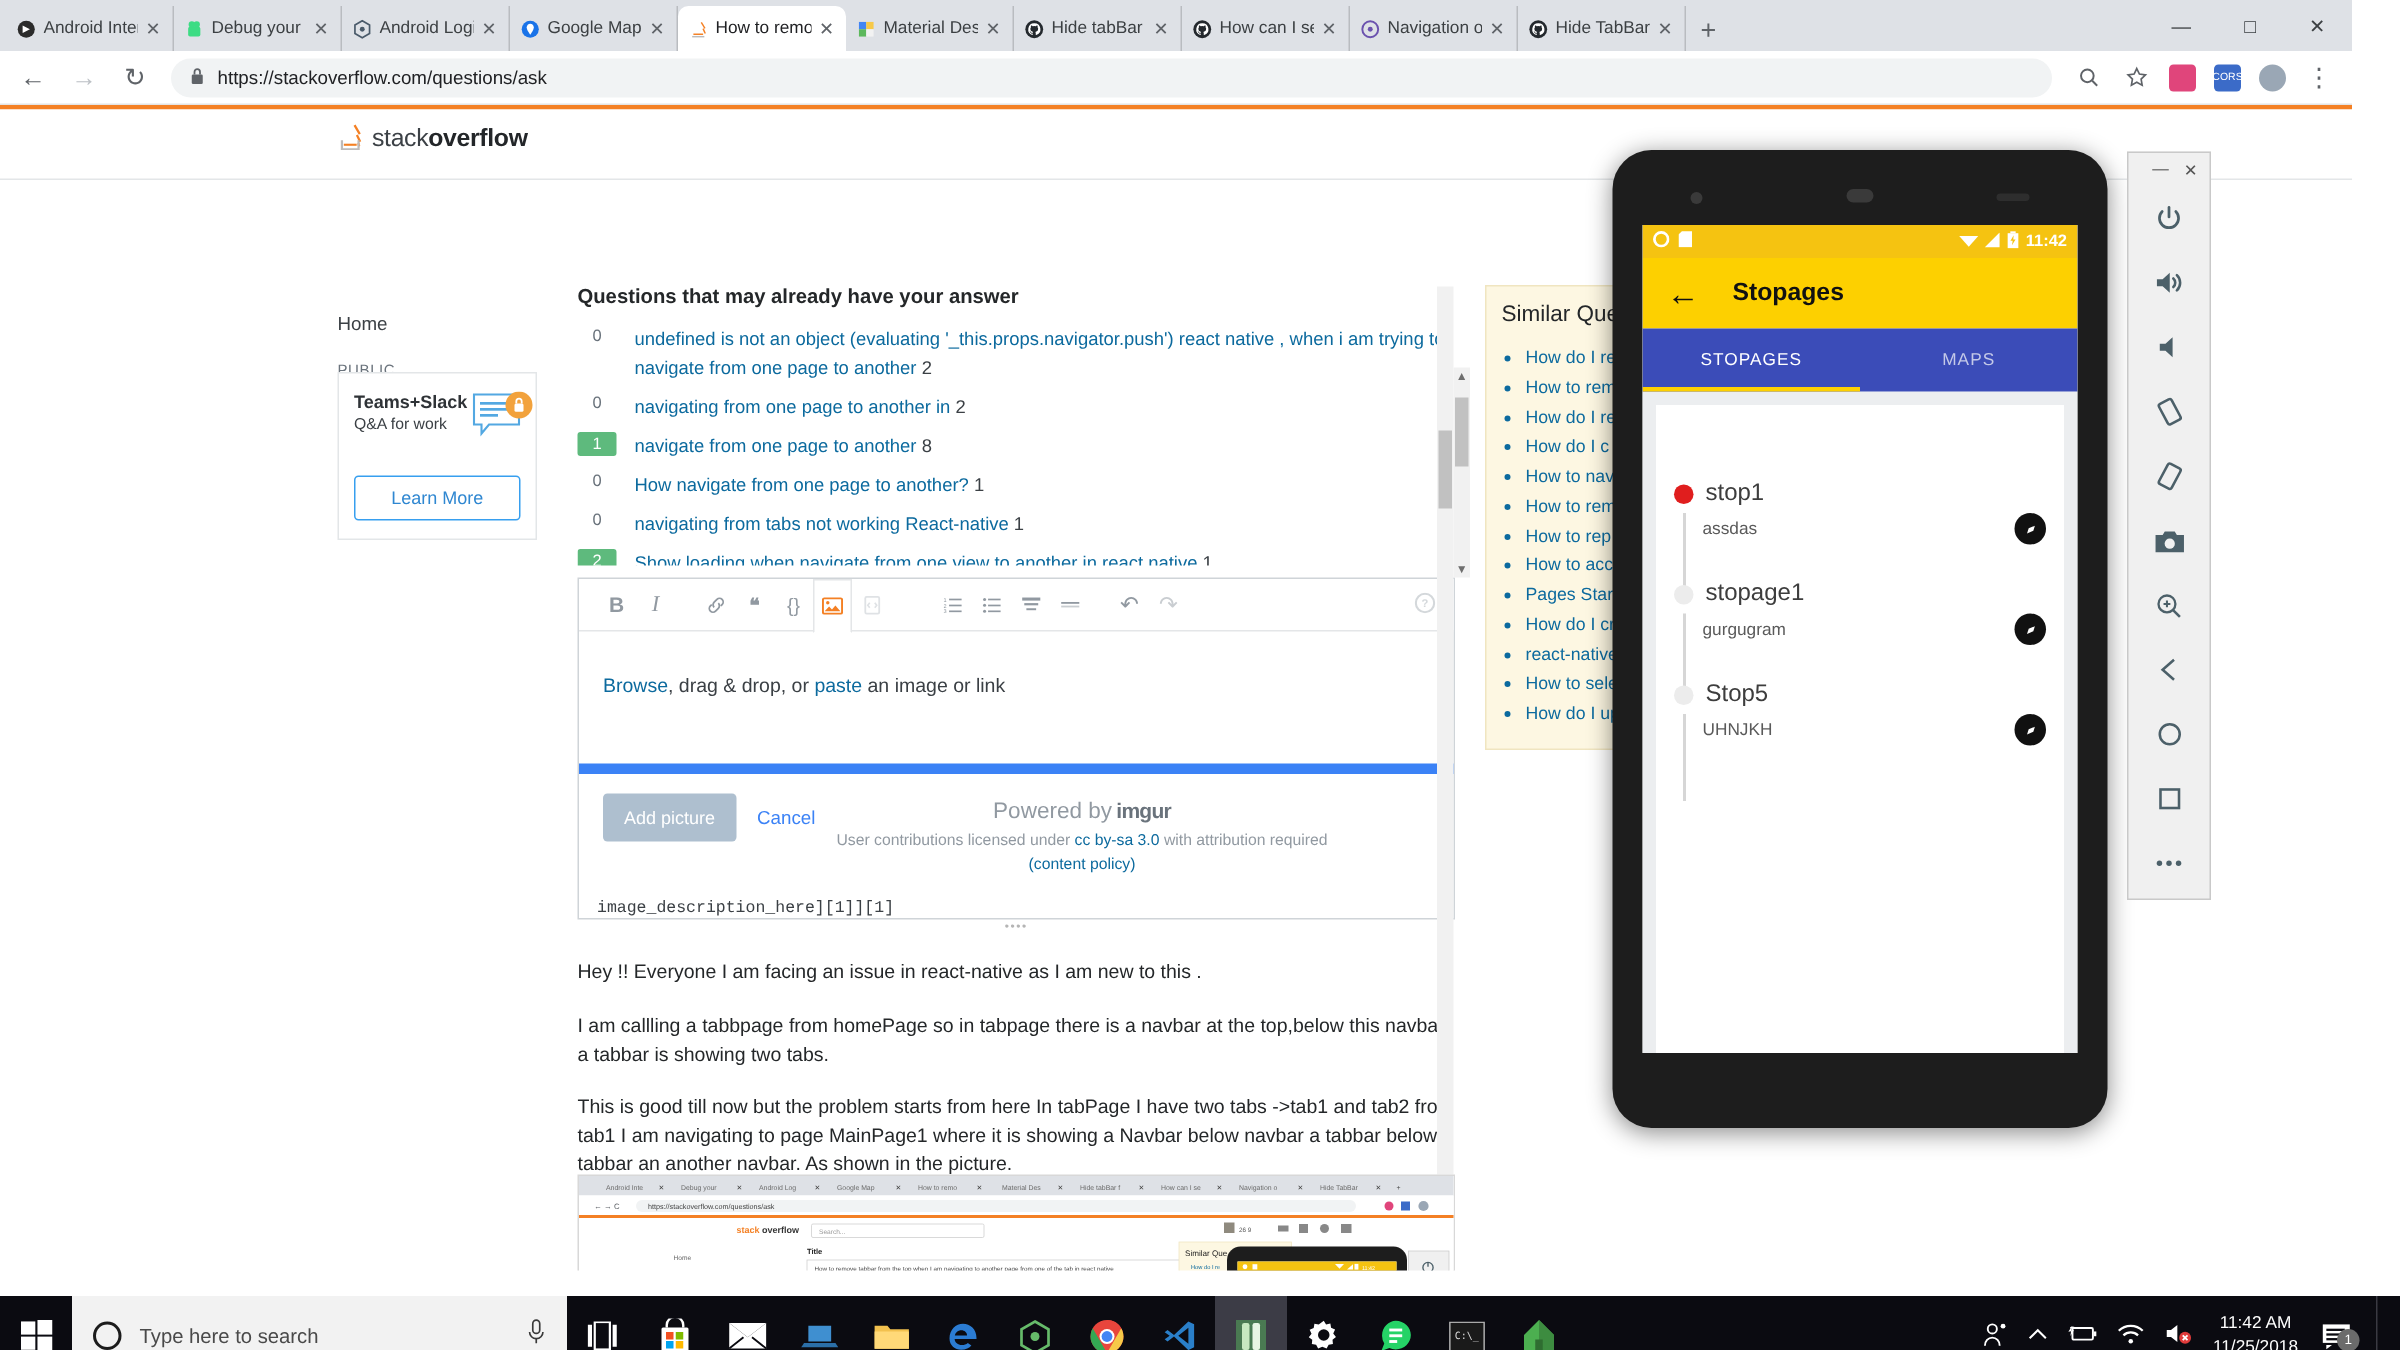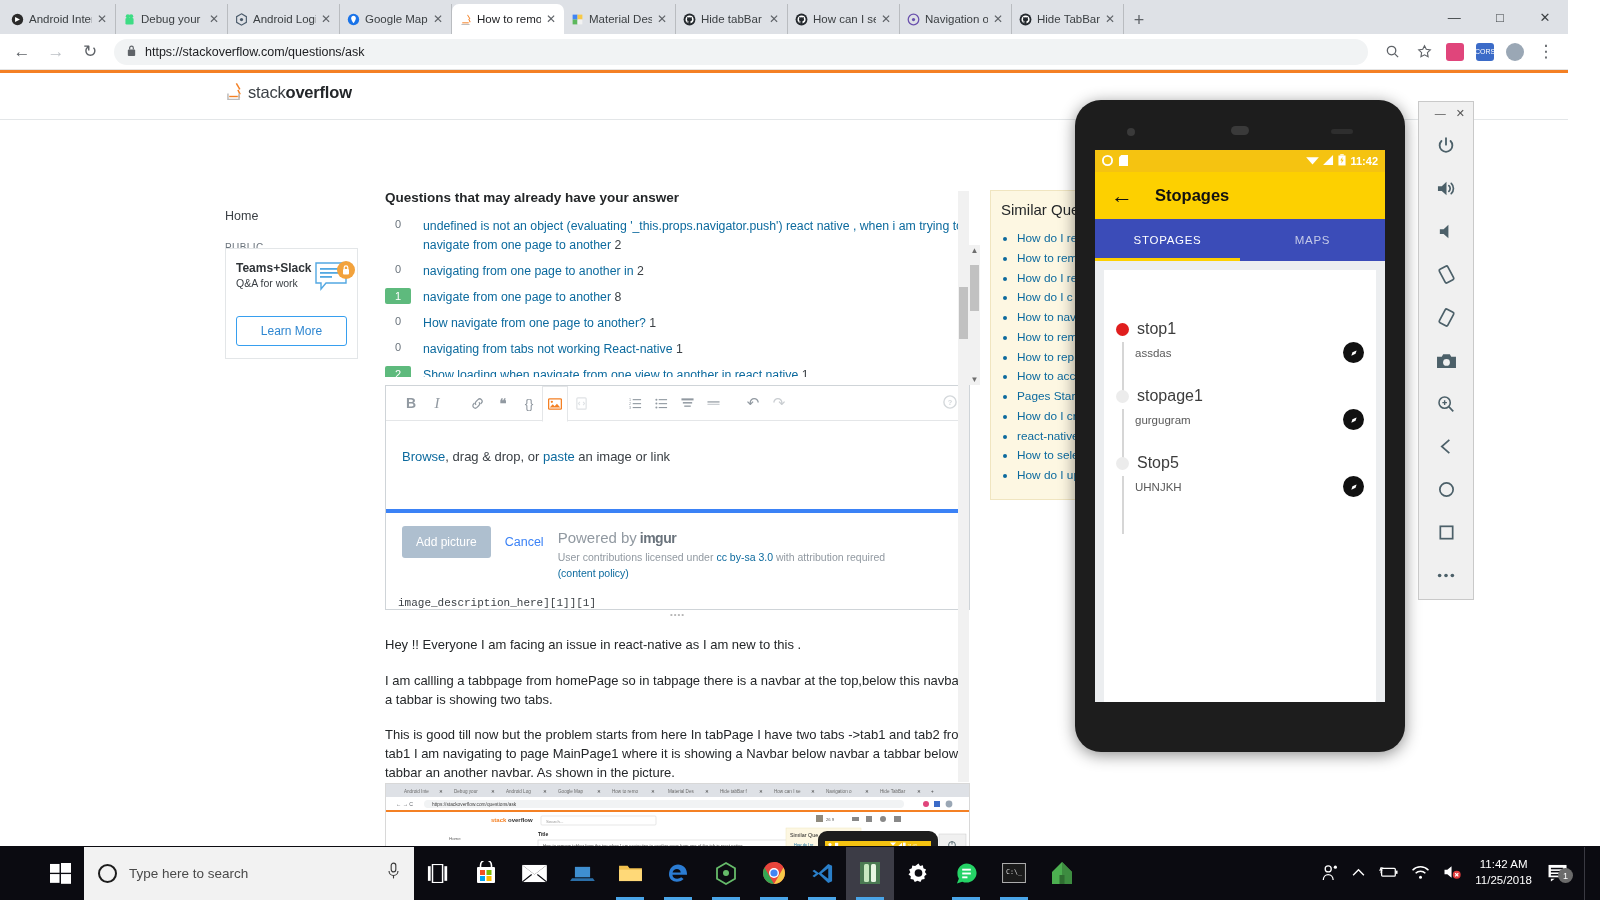--- a/index.html
+++ b/index.html
@@ -89,21 +89,21 @@
   #editor-toolbar { height:35px; border-bottom:1px solid #e4e6e8; display:flex; align-items:center; padding:0 12px; gap:0; position:relative; background:#fff; }
   .tb-btn { width:26px; height:34px; display:flex; align-items:center; justify-content:center; color:#9199a1; font-size:13px; }
   .tb-btn.b { font-weight:bold; font-size:14px; }
   .tb-btn.i { font-style:italic; font-family:"Liberation Serif", serif; font-size:15px; }
   .tb-btn.active { background:#fff; border:1px solid #e4e6e8; border-bottom:1px solid #fff; height:36px; margin-bottom:-1px; color:#f48024; }
   .tb-gap { width:14px; }
   .tb-help { margin-left:auto; color:#d4d8db; font-size:14px; }
   #img-drop { height:88px; padding:28px 16px 0 16px; font-size:13px; color:#3b4045; }
   #img-drop a { color:#0c6a9e; }
   #img-drop .maxsize { font-size:11px; color:#9199a1; margin-top:7px; }
-  #img-actions { border-top:4px solid #3b82f6; padding:13px 16px; display:flex; align-items:flex-start; gap:14px; }
+  #img-actions { border-top:7px solid #3b82f6; padding:13px 16px; display:flex; align-items:flex-start; gap:14px;text-align:center; }
   #addpic { background:#aebfcf; color:#fff; font-size:12px; padding:9px 14px; border-radius:3px; }
   #cancelpic { color:#3b82f6; font-size:12.5px; padding-top:9px; }
   #imgur-note { font-size:10.5px; color:#9199a1; line-height:1.5; padding-top:1px; }
   #imgur-note .pw { font-size:15px;margin-top:44px; }
   #imgur-note b.imgur { font-size:14px; color:#6a737c; letter-spacing:-.5px; }
   #imgur-note a { color:#0c6a9e; }
   #code-peek { font-family:"Liberation Mono", monospace; font-size:11px; color:#3b4045; padding:3px 12px 0 12px; white-space:nowrap; overflow:hidden; }
   #editor-scroll { position:absolute; right:1px; top:1px; width:11px; bottom:1px; background:#f1f1f1; }
   #editor-scroll .thumb { position:absolute; left:1px; top:96px; width:9px; height:52px; background:#c1c1c1; }
   #grip { text-align:center; font-size:8px; color:#b5b5b5; letter-spacing:1px; }
@@ -154,21 +154,21 @@
   .stop-sub { font-size:11.5px; color:#5a5a5a; }
   .vline { position:absolute; left:6px; top:0; width:1.5px; height:58px; background:#d6d6d6; }
   .nav-btn { margin-left:auto; width:21px; height:21px; border-radius:50%; background:#111; color:#fff; display:flex; align-items:center; justify-content:center; font-size:12px; }
 
   
   #emu-tools { position:absolute; left:1418px; top:101px; width:56px; height:499px; background:#f0f0f0; border:1px solid #c9c9c9; }
   #emu-tools-head { height:22px; display:flex; align-items:center; justify-content:flex-end; gap:10px; padding-right:8px; font-size:11px; color:#555; }
   .tool { height:43px; display:flex; align-items:center; justify-content:center; color:#4c6069; }
 
   
-  #taskbar { position:absolute; left:0; bottom:0; width:1600px; height:54px; background:#0b0b11; display:flex; align-items:center;padding-left:36px; }
+  #taskbar { position:absolute; left:0; bottom:0; width:1600px; height:36px; background:#0b0b11; display:flex; align-items:flex-start; }
   #startbtn { width:48px; height:53px; display:flex; align-items:center; justify-content:center; }
   #searchbox { width:330px; height:53px; background:#f2f2f2; display:flex; align-items:center; gap:12px; padding:0 14px; }
   #searchbox .cortana { width:19px; height:19px; border-radius:50%; border:2.5px solid #1c1c1c; }
   #searchbox .sbtxt { font-size:13.5px; color:#4a4a4a; flex:1; }
   #tb-apps { display:flex; align-items:center; }
   .tbapp { width:48px; height:53px; display:flex; align-items:center; justify-content:center; position:relative; }
   .tbapp.run::after { content:""; position:absolute; bottom:0; left:10px; width:28px; height:3px; background:#4aa5e8; }
   .tbapp.act { background:#3c3c46; }
   #tb-tray { margin-left:auto; display:flex; align-items:center; gap:13px; padding-right:8px; color:#fff; font-size:11px; }
   #tb-clock { line-height:1.35; text-align:center; font-size:11.5px; color:#fff; }

